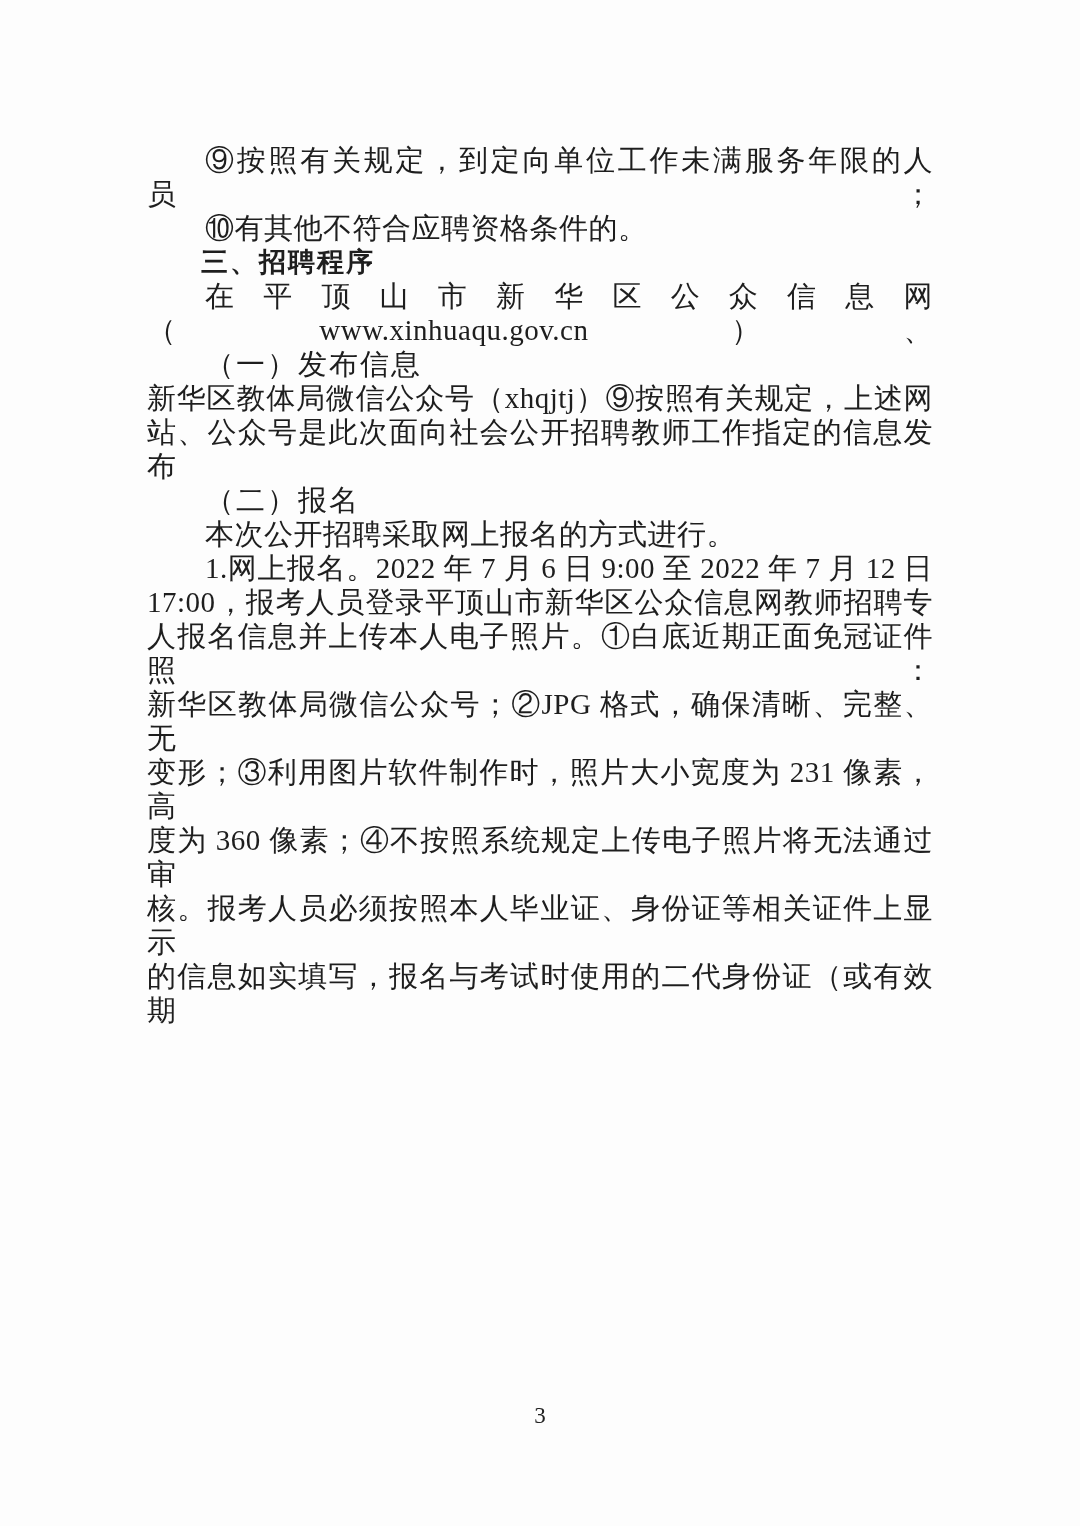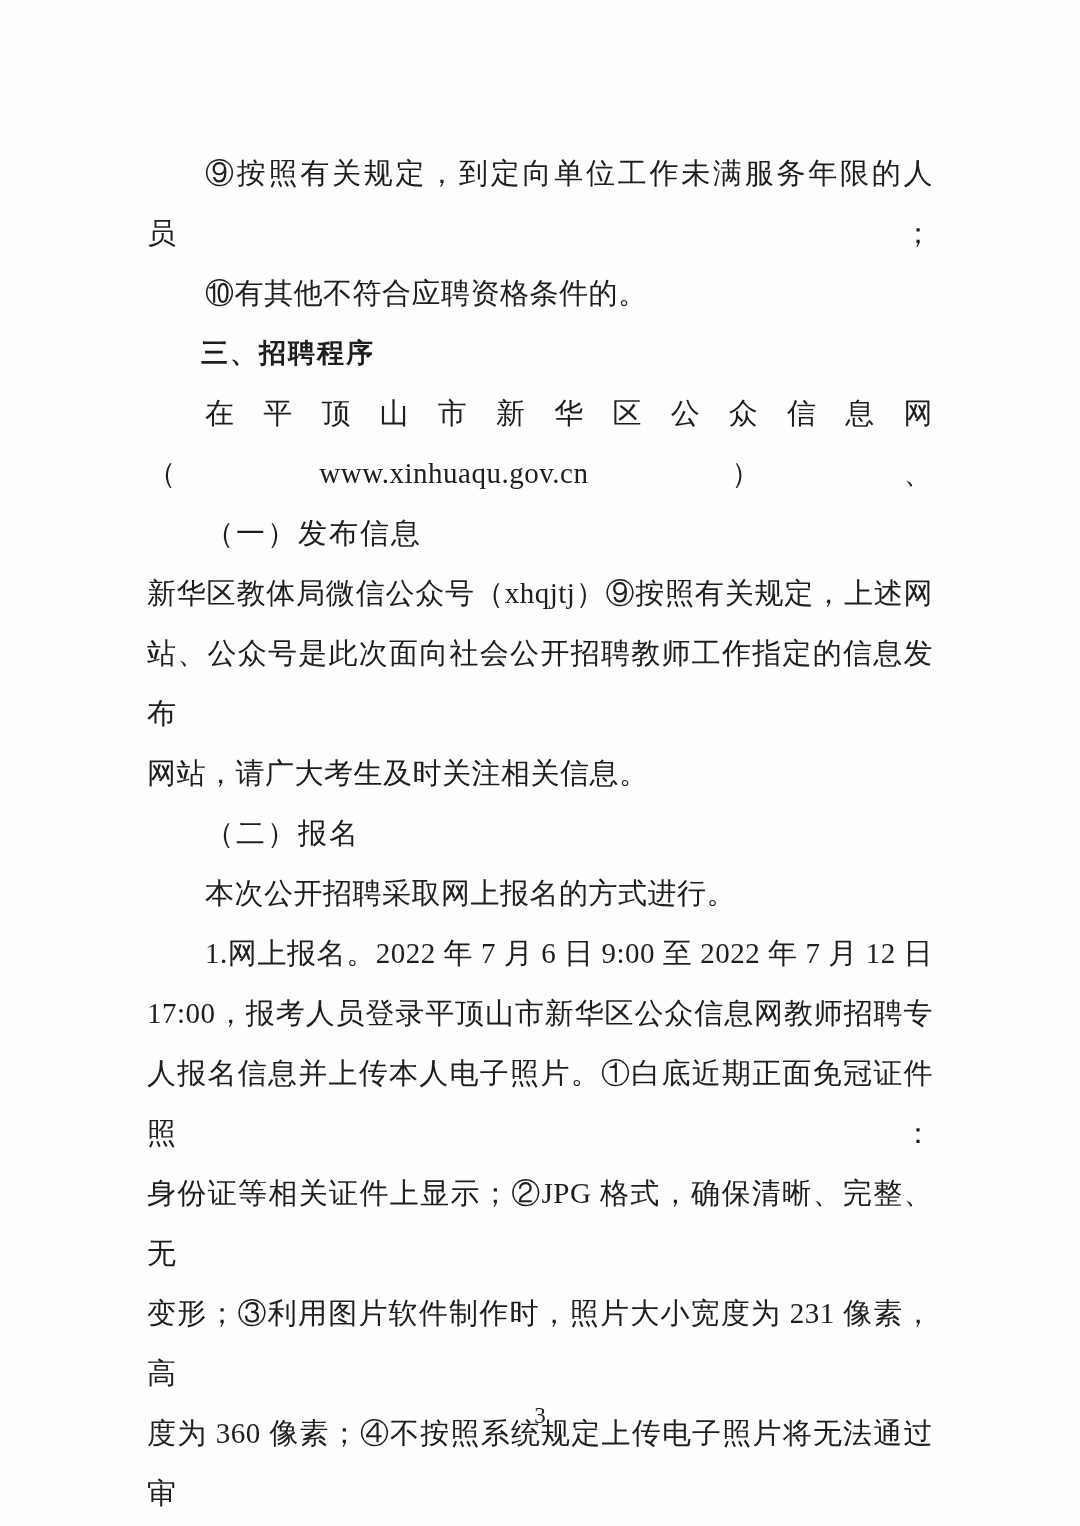--- a/index.html
+++ b/index.html
@@ -19,21 +19,21 @@
   .page-body {
     position: absolute;
     left: 147px;
     top: 143px;
     width: 786px;
   }
   .line {
     margin: 0;
     padding: 0;
     font-size: 29px;
-    line-height: 60px;
+    line-height: 34px;
     text-align: left;
     letter-spacing: 0.5px;
   }
   .indent {
     text-indent: 2em;
   }
   .fill {
     text-align: justify;
     text-align-last: justify;
   }
@@ -64,27 +64,26 @@
 
 <div class="page">
   <div class="page-body">
     <p class="line indent fill">⑨按照有关规定，到定向单位工作未满服务年限的人员；</p>
     <p class="line indent">⑩有其他不符合应聘资格条件的。</p>
     <p class="line indent heading">三、招聘程序</p>
     <p class="line indent fill">在平顶山市新华区公众信息网（www.xinhuaqu.gov.cn）、</p>
     <p class="line indent subheading">（一）发布信息</p>
     <p class="line fill">新华区教体局微信公众号（xhqjtj）⑨按照有关规定，上述网</p>
     <p class="line fill">站、公众号是此次面向社会公开招聘教师工作指定的信息发布</p>
-    <p class="line">网站，请广大考生及时关注相关信息。</p>
     <p class="line indent subheading">（二）报名</p>
     <p class="line indent">本次公开招聘采取网上报名的方式进行。</p>
     <p class="line indent fill">1.网上报名。2022 年 7 月 6 日 9:00 至 2022 年 7 月 12 日</p>
     <p class="line fill">17:00，报考人员登录平顶山市新华区公众信息网教师招聘专</p>
     <p class="line fill">人报名信息并上传本人电子照片。①白底近期正面免冠证件照：</p>
-    <p class="line fill">身份证等相关证件上显示；②JPG 格式，确保清晰、完整、无</p>
+    <p class="line fill">新华区教体局微信公众号；②JPG 格式，确保清晰、完整、无</p>
     <p class="line fill">变形；③利用图片软件制作时，照片大小宽度为 231 像素，高</p>
     <p class="line fill">度为 360 像素；④不按照系统规定上传电子照片将无法通过审</p>
     <p class="line fill">核。报考人员必须按照本人毕业证、身份证等相关证件上显示</p>
     <p class="line fill">的信息如实填写，报名与考试时使用的二代身份证（或有效期</p>
 
   </div>
   <div class="page-footer">
     <span class="page-number">3</span>
   </div>
 </div>

